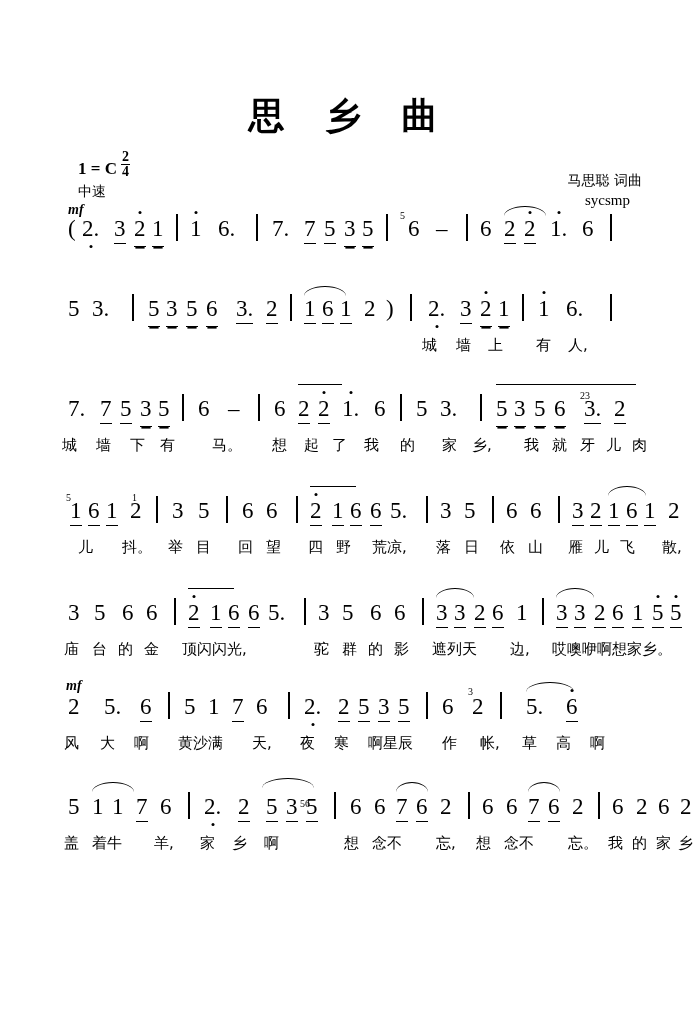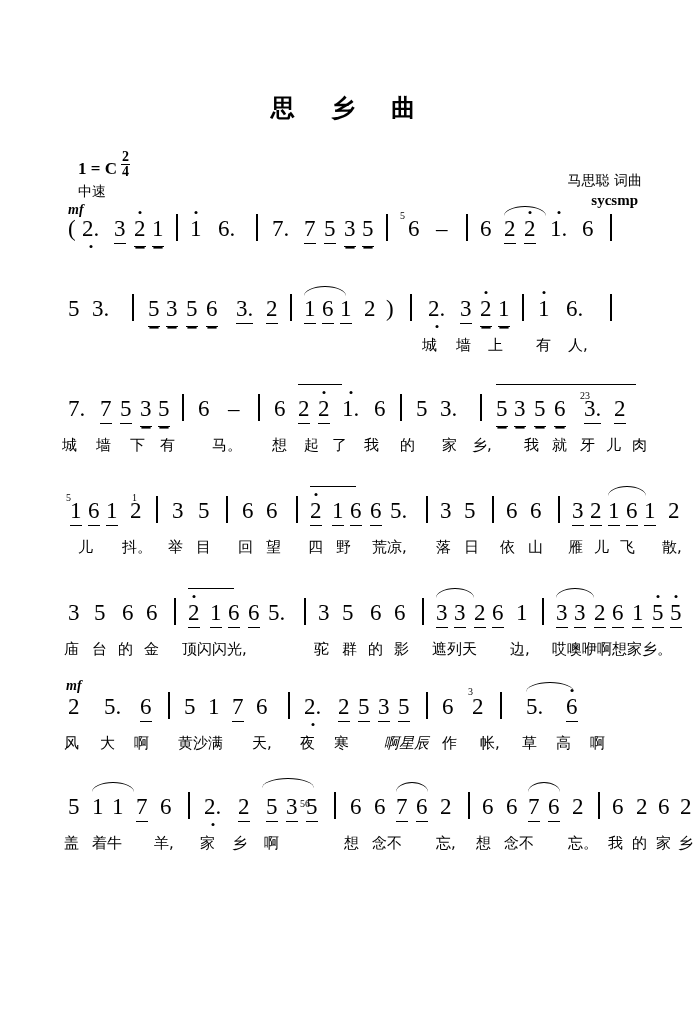--- a/index.html
+++ b/index.html
@@ -22,21 +22,21 @@
     height: 1011px;
     box-sizing: border-box;
   }
   
   .title {
     position: absolute;
     top: 92px;
     left: 0;
     width: 700px;
     text-align: center;
-    font-size: 24px;
+    font-size: 36px;
     font-weight: bold;
     letter-spacing: 14px;
     font-family: "DejaVu Sans", sans-serif;
   }
   
   .keysig {
     position: absolute;
     left: 78px;
     top: 150px;
     font-size: 17px;
@@ -70,27 +70,26 @@
   .composer {
     position: absolute;
     right: 58px;
     top: 172px;
     font-size: 14px;
     font-family: "DejaVu Sans", sans-serif;
     text-align: right;
   }
   .sycsmp {
     position: absolute;
-    right: 62px;
+    right: 70px;
     top: 192px;
     font-size: 15px;
     font-family: "Liberation Serif", serif;
     font-style: normal;
     text-align: right;
-    font-weight: bold;
   }
   
   .system {
     position: absolute;
     left: 60px;
     width: 584px;
   }
   .notes-line {
     position: relative;
     height: 46px;
@@ -451,21 +450,21 @@
       <span class="slur" style="left:466px; top:-4px; width:48px;"></span>
     </div>
     <div class="lyr-line">
       <span class="lyr" style="left:4px;">风</span>
       <span class="lyr" style="left:40px;">大</span>
       <span class="lyr" style="left:74px;">啊</span>
       <span class="lyr" style="left:118px;">黄沙满</span>
       <span class="lyr" style="left:192px;">天,</span>
       <span class="lyr" style="left:240px;">夜</span>
       <span class="lyr" style="left:274px;">寒</span>
-      <span class="lyr" style="left:324px;font-style:italic;">啊星辰</span>
+      <span class="lyr" style="left:308px;">啊星辰</span>
       <span class="lyr" style="left:382px;">作</span>
       <span class="lyr" style="left:420px;">帐,</span>
       <span class="lyr" style="left:462px;">草</span>
       <span class="lyr" style="left:496px;">高</span>
       <span class="lyr" style="left:530px;">啊</span>
     </div>
   </div>
 
   <div class="system" style="top:786px;">
     <div class="notes-line">

